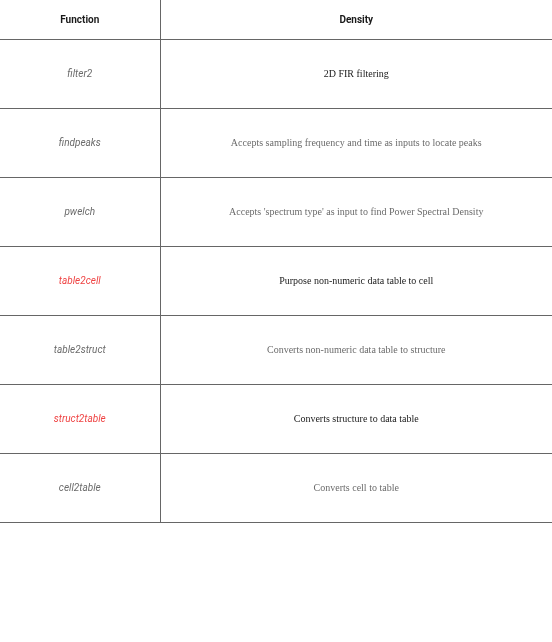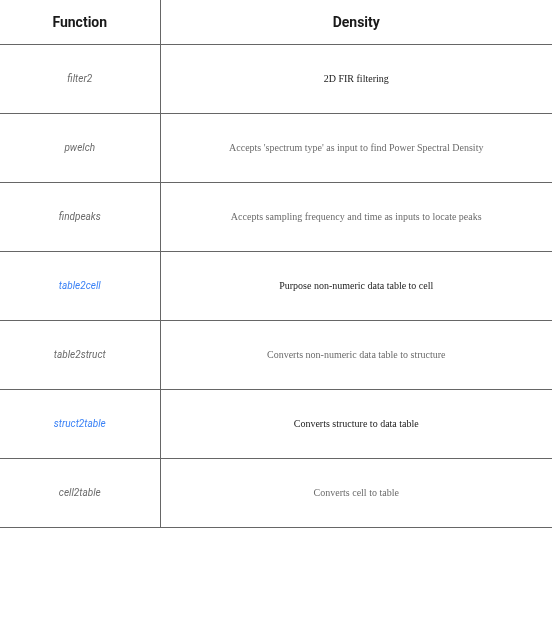--- a/index.html
+++ b/index.html
@@ -21,21 +21,21 @@
     }
     col.col-function {
       width: 160px;
     }
     col.col-purpose {
       width: auto;
     }
     th {
       font-weight: 700;
       color: #1a1a1a;
-      font-size: 14px;
+      font-size: 10px;
       padding: 14px 22px;
       text-align: center;
       vertical-align: middle;
       margin-top: 45px;
     }
     th.th-function {
       border-right: 1px solid #666;
     }
     td {
       border-top: 1px solid #666;
@@ -44,21 +44,21 @@
       vertical-align: middle;
       font-size: 10px;
       line-height: 1.6;
     }
     td.td-function {
       font-style: italic;
       color: #6b6b6b;
       border-right: 1px solid #666;
     }
     td.td-function.dark {
-      color: #3b82f6;
+      color: #ef4444;
     }
     td.td-purpose {
       color: #6b6b6b;
       font-family: Liberation Serif, serif;
     }
     td.td-purpose.dark {
       color: #1a1a1a;
     }
     tr.last td {
       border-bottom: 1px solid #666;
@@ -77,26 +77,26 @@
       <th class="th-function">Function</th>
       <th class="th-purpose">Density</th>
     </tr>
   </thead>
   <tbody>
     <tr>
       <td class="td-function">filter2</td>
       <td class="td-purpose dark">2D FIR filtering</td>
     </tr>
     <tr>
+      <td class="td-function">findpeaks</td>
+      <td class="td-purpose">Accepts sampling frequency and time as inputs to locate peaks</td>
+    </tr>
+    <tr>
       <td class="td-function">pwelch</td>
       <td class="td-purpose">Accepts 'spectrum type' as input to find Power Spectral Density</td>
-    </tr>
-    <tr>
-      <td class="td-function">findpeaks</td>
-      <td class="td-purpose">Accepts sampling frequency and time as inputs to locate peaks</td>
     </tr>
     <tr>
       <td class="td-function dark">table2cell</td>
       <td class="td-purpose dark">Purpose non-numeric data table to cell</td>
     </tr>
     <tr>
       <td class="td-function">table2struct</td>
       <td class="td-purpose">Converts non-numeric data table to structure</td>
     </tr>
     <tr>

